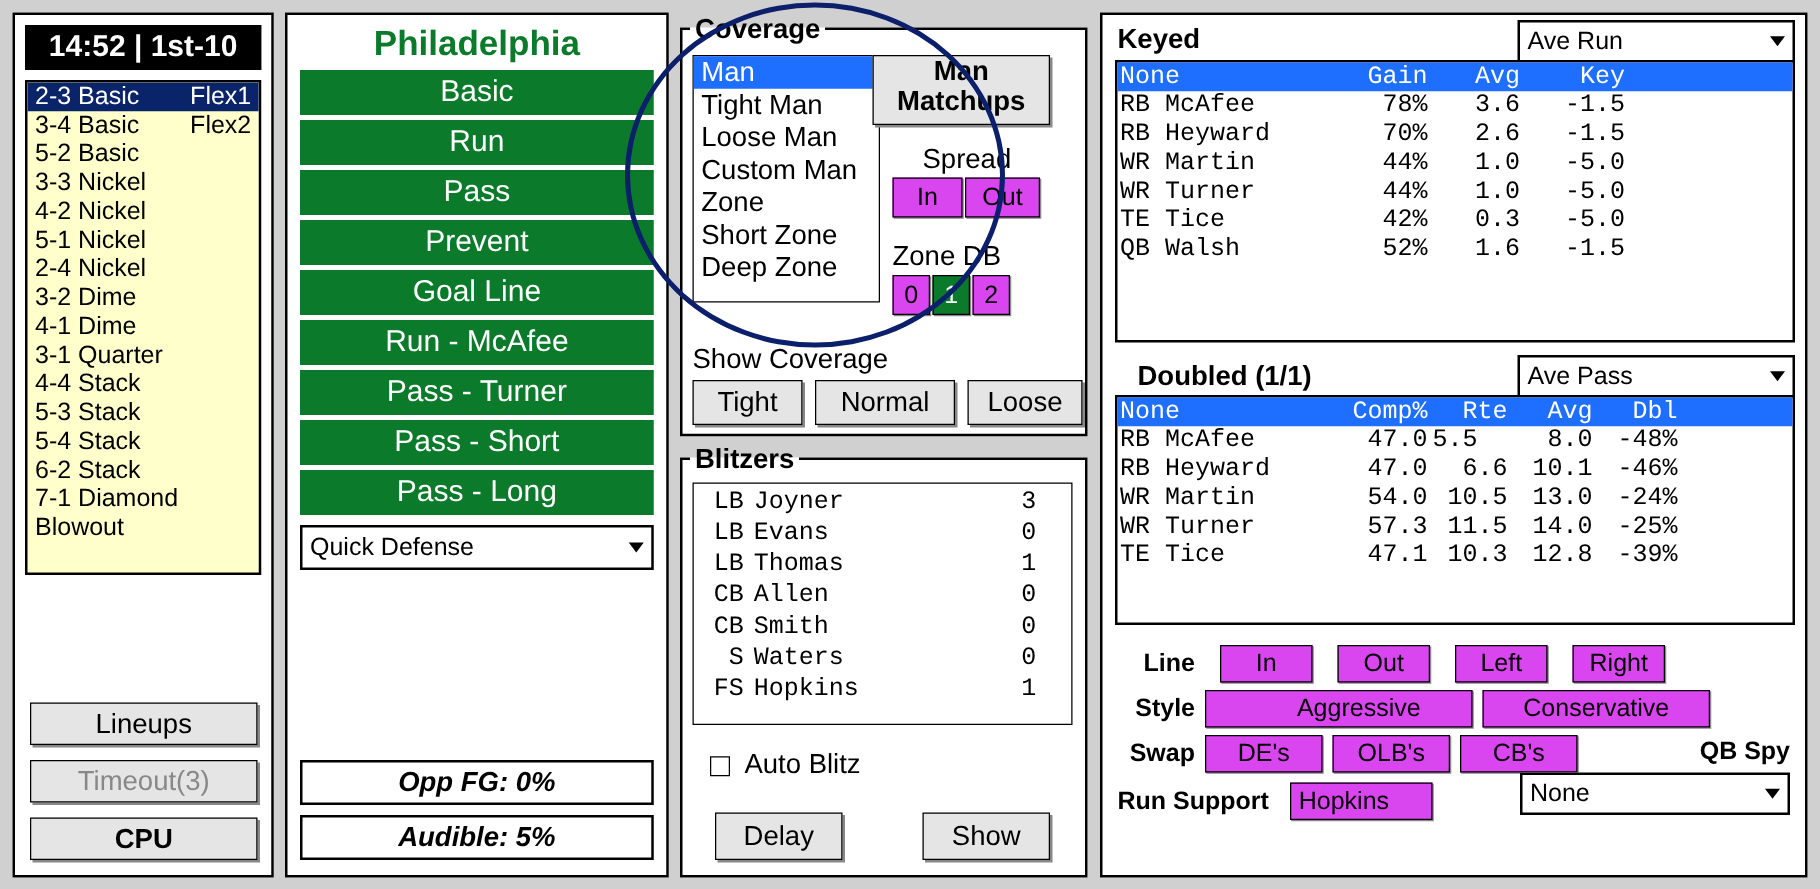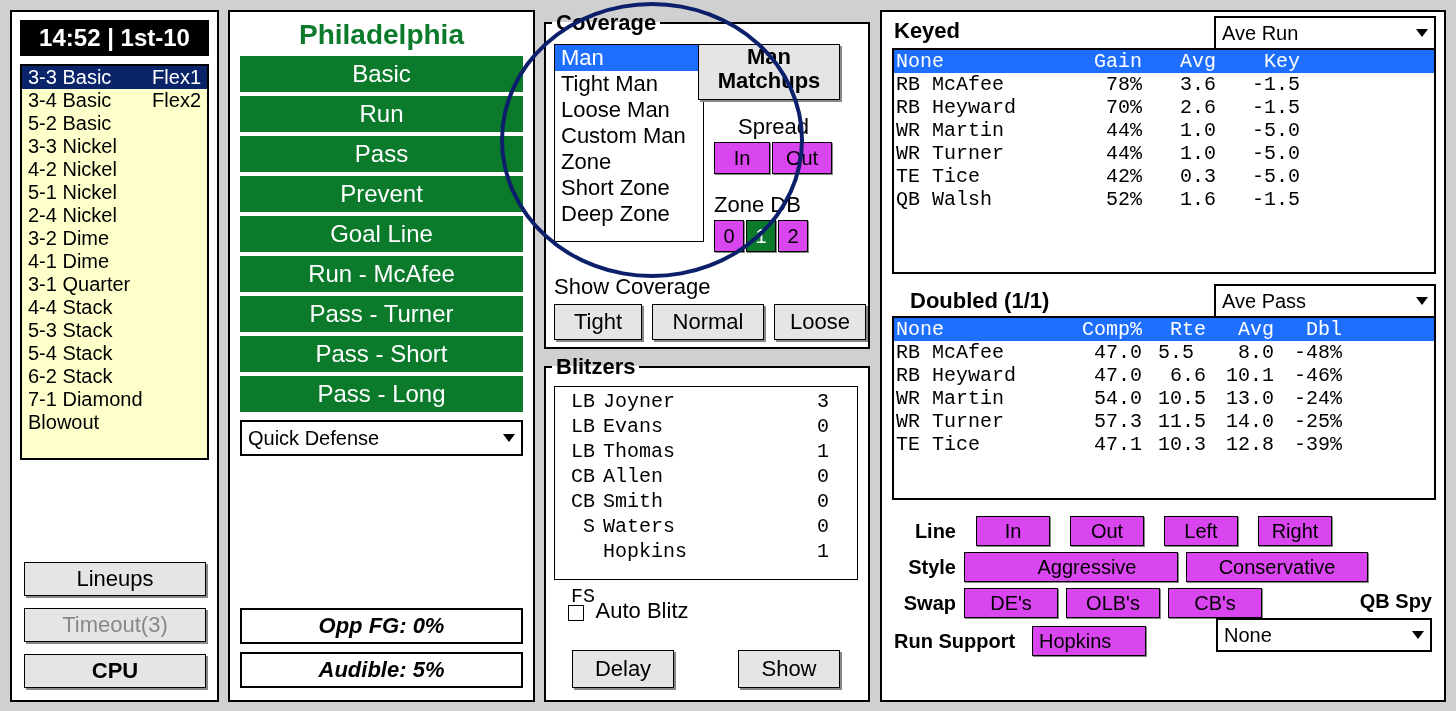--- a/index.html
+++ b/index.html
@@ -33,21 +33,21 @@
   .checkbox{width:14px;height:14px;border:1px solid #000;display:inline-block;background:#fff;vertical-align:middle;}
   .circle{position:absolute;border:4px solid #0b1f6b;border-radius:50%;pointer-events:none;}
 </style>
 </head>
 <body>
 
 <fieldset class="group" style="left:10px;top:10px;width:205px;height:688px;">
   <div class="blackbar" style="margin:8px 8px 0 8px;border:2px solid #000;">14:52 | 1st-10</div>
   <div class="formations" style="margin:8px;border:2px solid #000;height:392px;overflow:hidden;" id="formations">
       <div class="row sel">
-        <span class="f-name">3-3 Basic</span>
+        <span class="f-name">2-3 Basic</span>
         <span>Flex1</span>
       </div>
       <div class="row">
         <span class="f-name">3-4 Basic</span>
         <span>Flex2</span>
       </div>
       <div class="row">
         <span class="f-name">5-2 Basic</span>
         <span></span>
       </div>
@@ -197,21 +197,21 @@
         <span style="width: 40px; text-align: right; white-space: pre;">CB</span>
         <span style="flex: 1 1 0%; padding-left: 8px;">Smith</span>
         <span style="width: 40px;">0</span>
       </div>
       <div style="display: flex;">
         <span style="width: 40px; text-align: right; white-space: pre;"> S</span>
         <span style="flex: 1 1 0%; padding-left: 8px;">Waters</span>
         <span style="width: 40px;">0</span>
       </div>
       <div style="display: flex;">
-        <span style="width: 40px; text-align: right; white-space: pre; margin-top: 45px;">FS</span>
+        <span style="width: 40px; text-align: right; white-space: pre;">FS</span>
         <span style="flex: 1 1 0%; padding-left: 8px;">Hopkins</span>
         <span style="width: 40px;">1</span>
       </div>
     </div>
 
   <div style="position:absolute;left:22px;top:218px;">
     <span class="checkbox"></span>
     <span class="lbl" style="margin-left:6px;">Auto Blitz</span>
   </div>
 
@@ -283,21 +283,21 @@
       <div class="col" style="width:168px;">None</div>
       <div class="col" style="width:74px;text-align:right;">Comp%</div>
       <div class="col" style="width:60px;text-align:right;">Rte</div>
       <div class="col" style="width:64px;text-align:right;">Avg</div>
       <div class="col" style="width:64px;text-align:right;">Dbl</div>
     </div>
     <div id="doubled-rows">
         <div class="stat-row">
           <div class="col" style="width:168px">RB McAfee</div>
           <div class="col" style="width:74px;text-align:right">47.0</div>
-          <div class="col" style="width:60px;text-align:center">5.5</div>
+          <div class="col" style="width:60px;text-align:left">5.5</div>
           <div class="col" style="width:64px;text-align:right">8.0</div>
           <div class="col" style="width:64px;text-align:right">-48%</div>
         </div>
         <div class="stat-row">
           <div class="col" style="width:168px">RB Heyward</div>
           <div class="col" style="width:74px;text-align:right">47.0</div>
           <div class="col" style="width:60px;text-align:right">6.6</div>
           <div class="col" style="width:64px;text-align:right">10.1</div>
           <div class="col" style="width:64px;text-align:right">-46%</div>
         </div>

